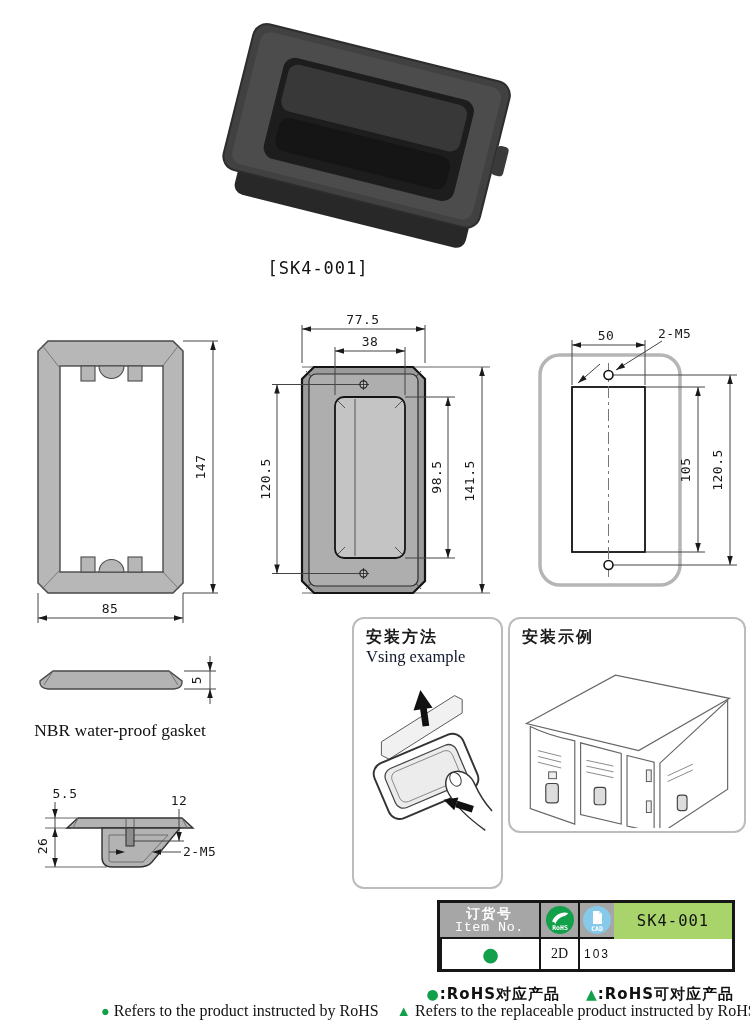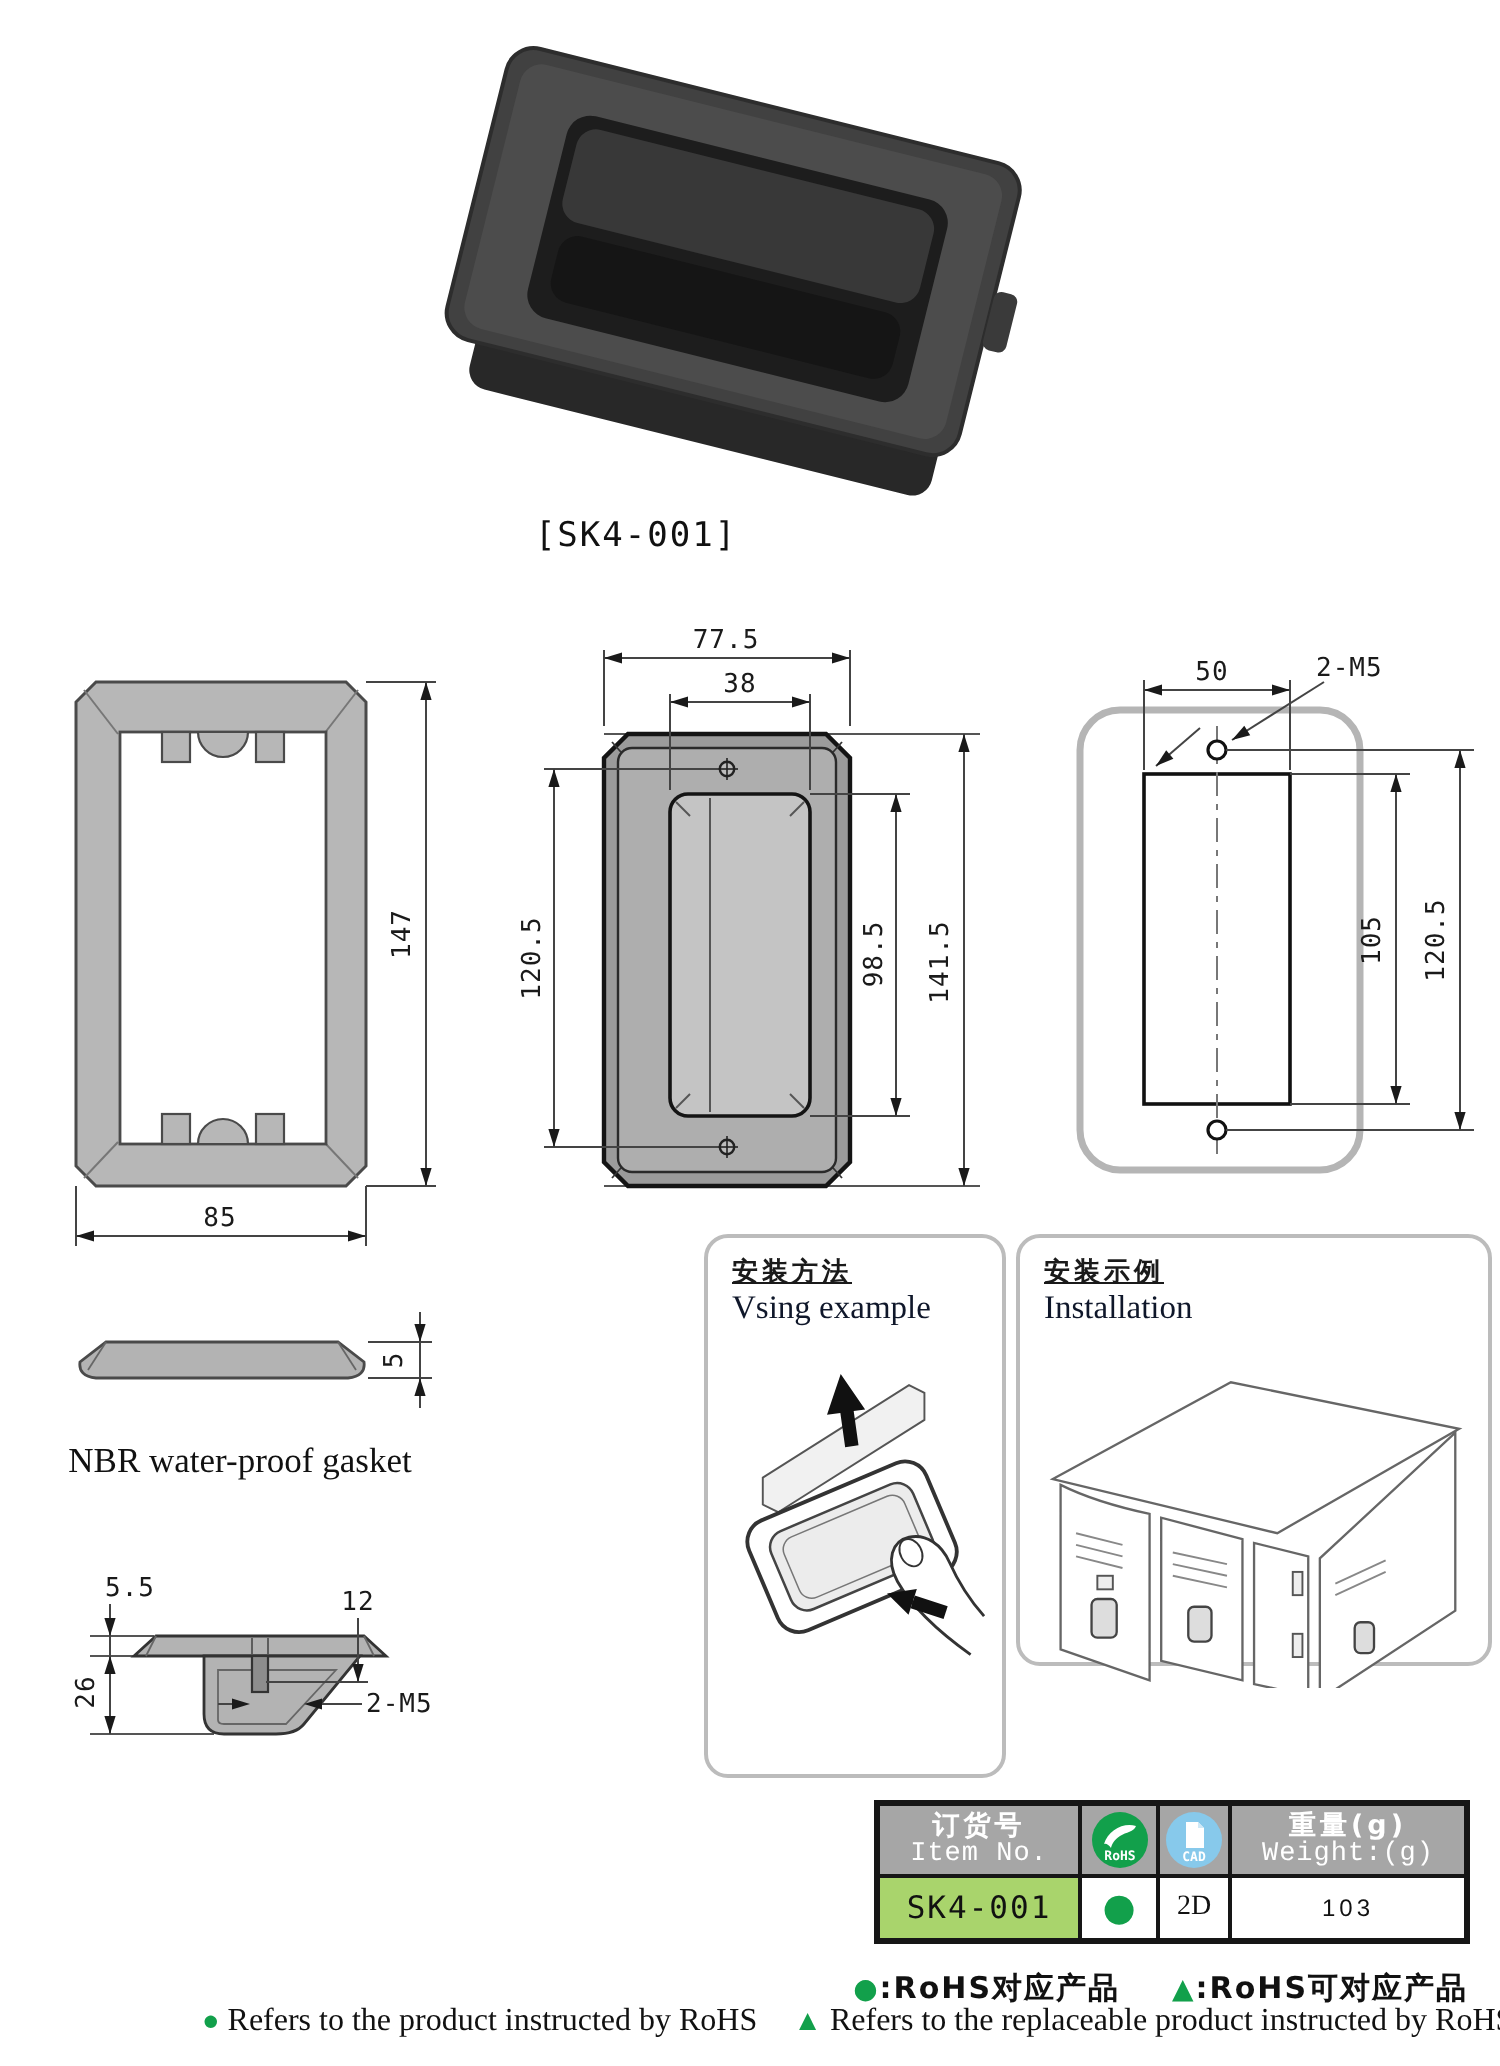--- a/index.html
+++ b/index.html
@@ -9,21 +9,21 @@
   svg{display:block;}
   svg text{font-family:"DejaVu Sans Mono",monospace;}
   .dim{font-size:13px;fill:#1a1a1a;letter-spacing:.5px;}
   .photo-caption{font-family:"DejaVu Sans Mono",monospace;font-size:17px;letter-spacing:1px;
                  color:#111;text-align:center;}
   .gasket-caption{width:204px;text-align:center;line-height:1.08;}
   .gasket-caption .cnl{font-size:17px;font-weight:600;letter-spacing:1px;}
   .gasket-caption .enl{font-family:"Liberation Serif",serif;font-size:17.5px;}
   .info-box{background:#fff;border:2.5px solid #bcbcbc;border-radius:12px;box-sizing:border-box;
             padding:8px 10px 4px 12px;}
-  .box-title-cn{font-size:13px;font-weight:700;letter-spacing:2px;color:#1a1a1a;text-decoration:underline;}
+  .box-title-cn{font-size:16px;font-weight:700;letter-spacing:2px;color:#1a1a1a;}
   .box-title-en{font-family:"Liberation Serif",serif;font-size:16.5px;color:#0f172a;margin-top:-1px;}
   .spec-table{left:437px;top:900px;width:292px;border:3px solid #161616;display:grid;
               grid-template-columns:99px 39px 36px 1fr;grid-template-rows:36px 30px;background:#fff;}
   .st-cell{display:flex;flex-direction:column;align-items:center;justify-content:center;
            border-left:2px solid #161616;overflow:hidden;}
   .st-cell.first{border-left:none;}
   .st-head{background:#a6a6a6;color:#fff;border-bottom:2px solid #161616;}
   .st-head .cnh{font-size:13.5px;font-weight:600;letter-spacing:2px;line-height:15px;}
   .st-head .enh{font-family:Liberation Mono, monospace;font-size:13.5px;line-height:14px;letter-spacing:.5px;}
   .item-cell{background:#a9d46c;}
@@ -292,21 +292,20 @@
     </g>
     <g transform="rotate(18 92 134)" fill="#111">
       <polygon points="80,134 94,127 94,141"></polygon>
       <rect x="94" y="130.5" width="18" height="7"></rect>
     </g>
   </svg>
 </div>
 
 <div class="abs info-box" style="left:508px;top:617px;width:238px;height:216px">
   <div class="box-title-cn">安装示例</div>
-  <div class="box-title-en">Installation</div>
   <svg width="212" height="178" viewBox="0 0 218 184" style="margin-top:2px">
     <g fill="#fff" stroke="#666" stroke-width="1.2">
       <polygon points="4,76 96,26 214,50 120,104"></polygon>
       <path d="M8,79 Q26,88 54,94 L54,180 L8,164 Z"></path>
       <polygon points="60,96 60,170 102,180 102,107"></polygon>
       <polygon points="108,109 108,182 136,188 136,116"></polygon>
       <polygon points="142,117 142,190 212,144 212,52"></polygon>
     </g>
     <g stroke="#888" stroke-width="1">
       <line x1="16" y1="104" x2="40" y2="110"></line>
@@ -344,24 +343,20 @@
     </svg>
   </div>
   <div class="st-cell st-head">
     <svg width="30" height="30" viewBox="0 0 30 30">
       <circle cx="15" cy="15" r="14" fill="#87c9eb"></circle>
       <path d="M11,6 h6 l3,3 v10 h-9 z" fill="#fff"></path>
       <path d="M17,6 l3,3 h-3 z" fill="#cfe9f7"></path>
       <text x="15" y="25.5" text-anchor="middle" font-size="6.5" font-weight="bold" fill="#fff">CAD</text>
     </svg>
   </div>
-  <div class="st-cell st-head">
-    <div class="cnh">重量(g)</div>
-    <div class="enh">Weight:(g)</div>
-  </div>
   <div class="st-cell first item-cell">
     <span class="item-no">SK4-001</span>
   </div>
   <div class="st-cell">
     <span class="green dot-mark">●</span>
   </div>
   <div class="st-cell">
     <span class="cad-val">2D</span>
   </div>
   <div class="st-cell">

